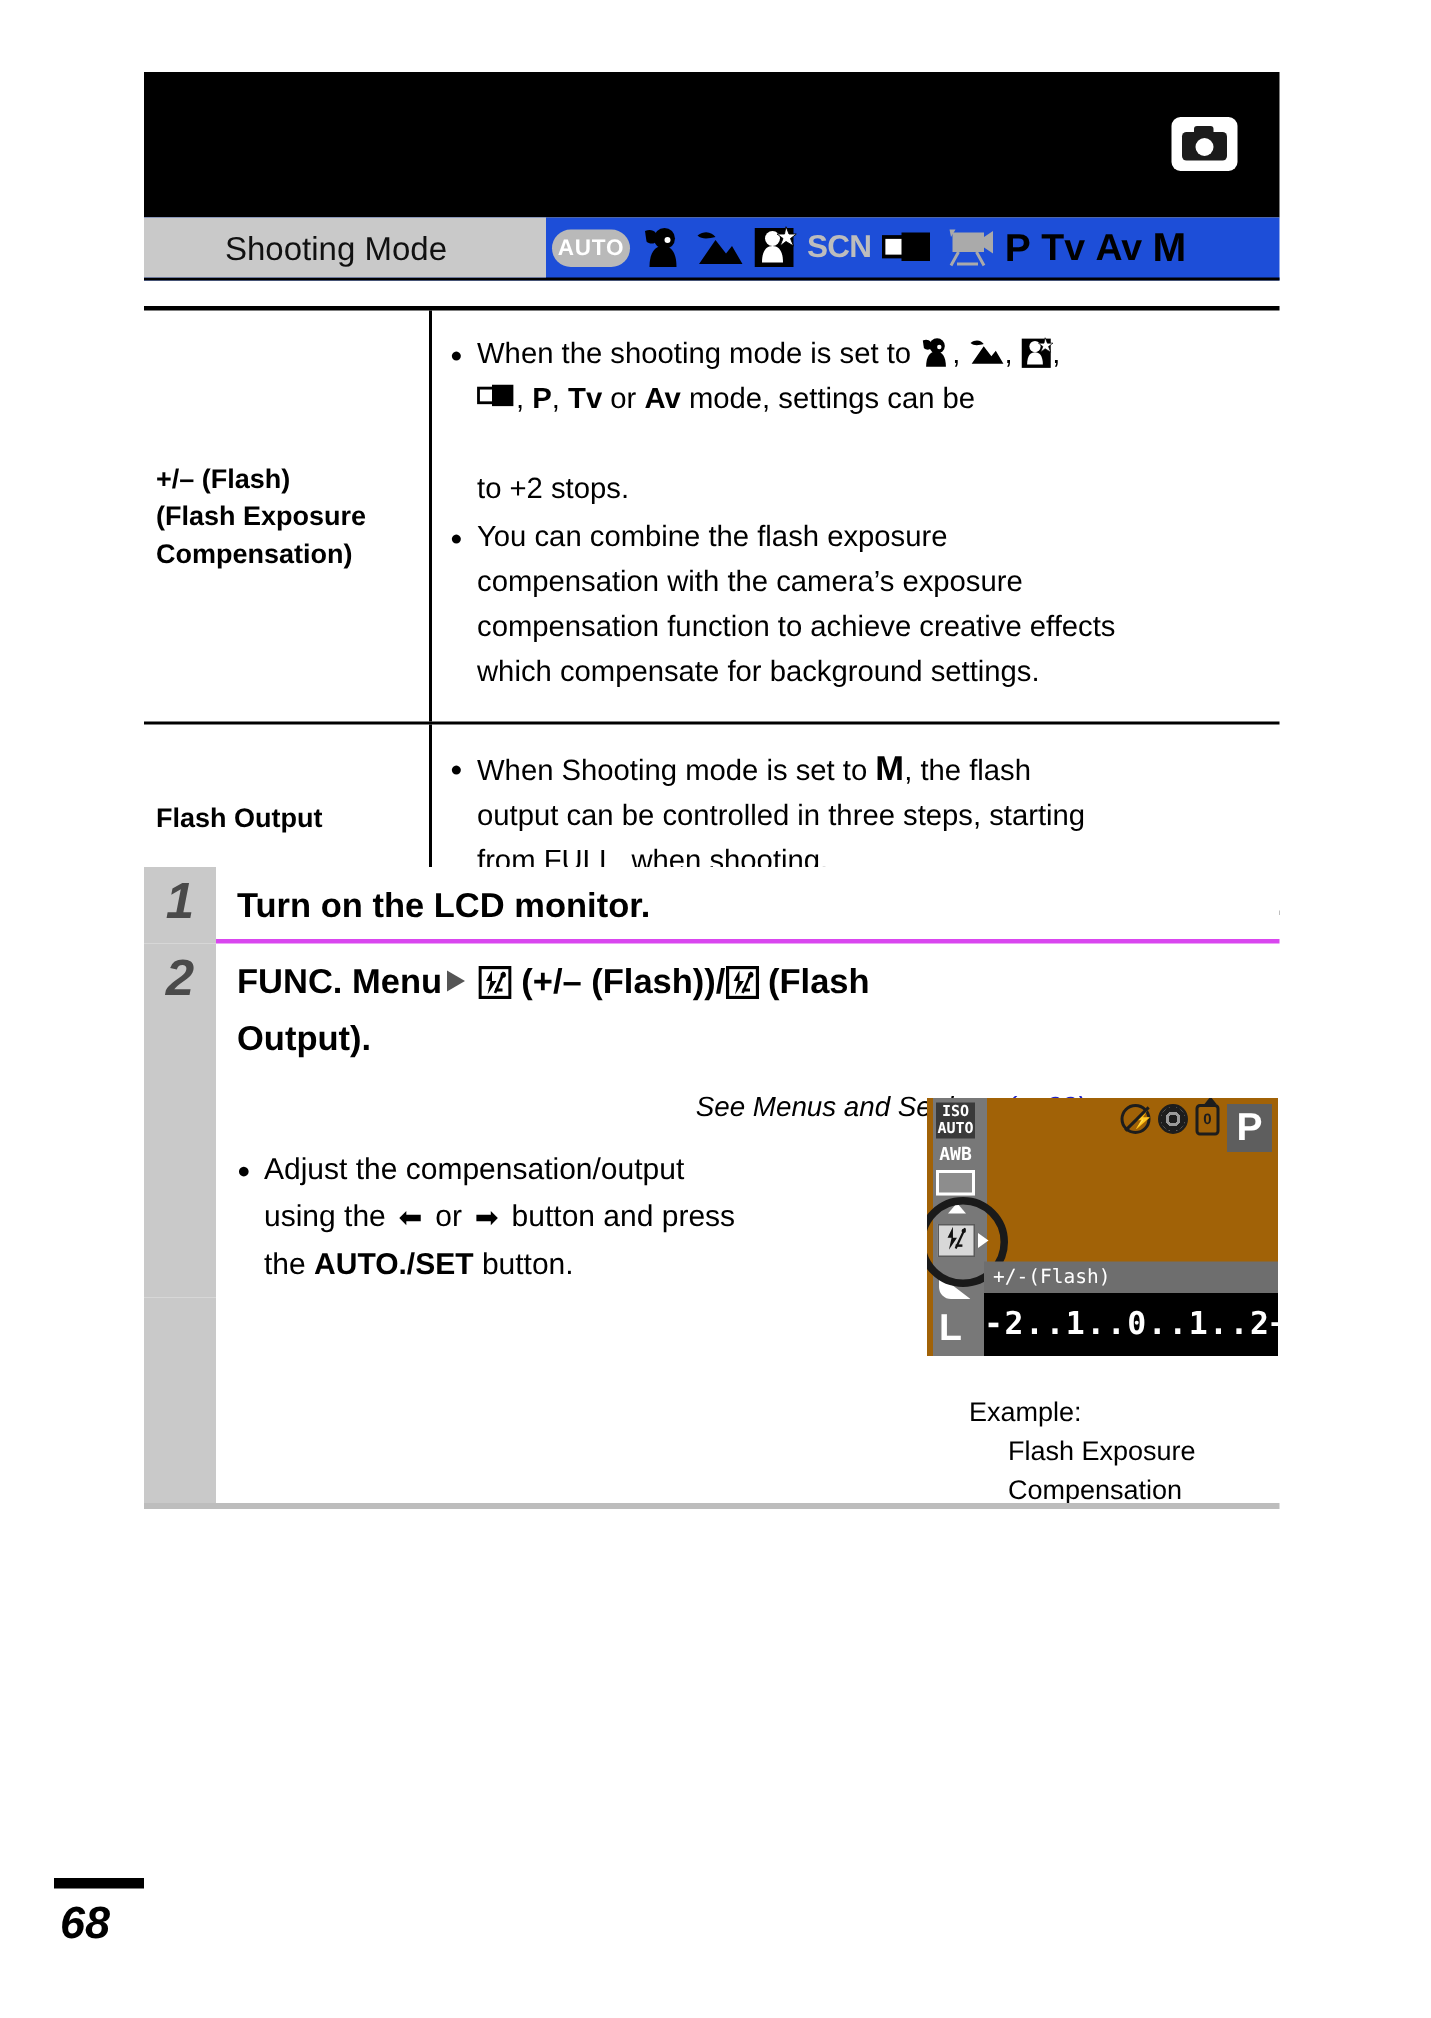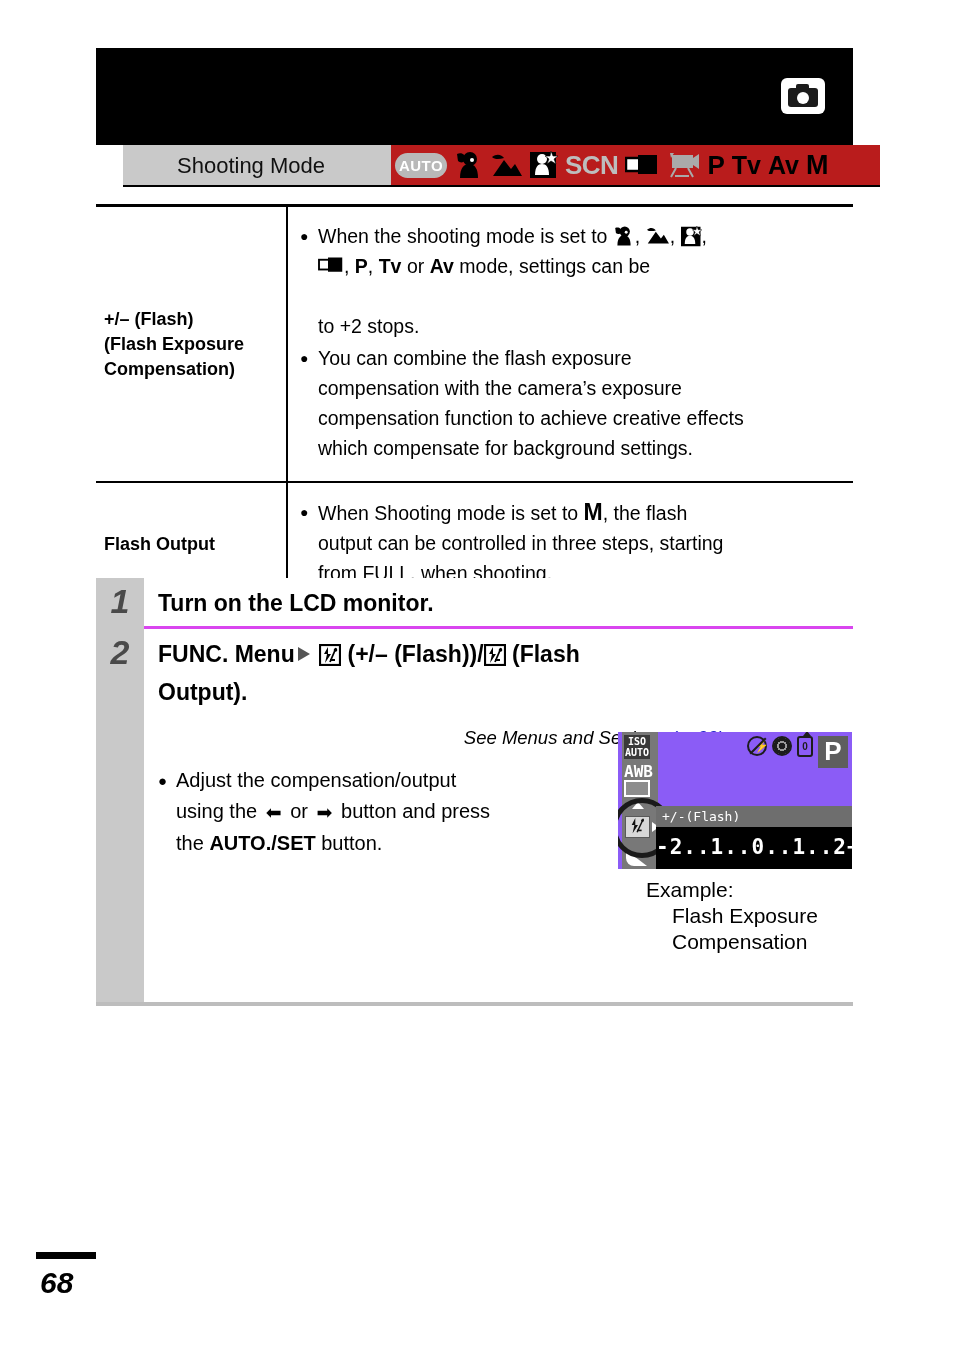--- a/index.html
+++ b/index.html
@@ -81,24 +81,23 @@
     border-radius: 50%;
   }
 
   
   .mode-strip {
     position: absolute;
     left: 96px;
     top: 145px;
     width: 757px;
     height: 42px;
-    background: #b91c1c;
+    background: #1d4ed8;
     border-bottom: 2px solid #000;
     box-sizing: border-box;
-    margin-left: 27px;
   }
   .mode-label-box {
     position: absolute;
     left: 0; top: 0;
     width: 268px;
     height: 40px;
     background: #c9c9c9;
   }
   .mode-label {
     position: absolute;
@@ -130,21 +129,21 @@
     text-align: center;
     line-height: 25px;
     letter-spacing: 0.5px;
   }
   .ic-portrait {
     width: 30px; height: 30px;
   }
   .ic-landscape { width: 32px; height: 26px; }
   .ic-kids { width: 28px; height: 28px; }
   .ic-scn {
-    font-size: 26px; font-weight: bold; color: #bdbdbd;
+    font-size: 21px; font-weight: bold; color: #bdbdbd;
     letter-spacing: -0.5px;
   }
   .ic-stitch { width: 34px; height: 24px; }
   .ic-movie { width: 34px; height: 26px; }
   .ic-p { font-size: 26px; font-weight: bold; }
   .ic-tv { font-size: 25px; font-weight: bold; }
   .ic-av { font-size: 25px; font-weight: bold; }
   .ic-m { font-size: 27px; font-weight: bold; }
 
   
@@ -272,22 +271,22 @@
   
   .lcd-wrap {
     position: absolute;
     left: 618px;
     top: 732px;
     width: 234px;
   }
   .lcd {
     position: relative;
     width: 234px;
-    height: 137px;
-    background: #8b5cf6;
+    height: 172px;
+    background: #a16207;
     overflow: hidden;
   }
   .lcd-leftbar {
     position: absolute;
     left: 4px; top: 0;
     width: 36px;
     height: 172px;
     background: #787878;
   }
   .lb-item {
@@ -303,21 +302,21 @@
     font-size: 10px;
     font-weight: bold;
     line-height: 11px;
     background: #3a3a3a;
     color: #ffffff;
     padding: 1px 0;
   }
   .lb-awb {
     top: 30px;
     font-family: "DejaVu Sans Mono", monospace;
-    font-size: 16px;
+    font-size: 12px;
     font-weight: bold;
   }
   .lb-rect {
     top: 48px;
     height: 17px;
     border: 2px solid #ffffff;
     background: #8d8d8d;
     box-sizing: border-box;
   }
   .lb-up {
@@ -462,22 +461,22 @@
     background: #000000;
     color: #ffffff;
     font-family: "DejaVu Sans Mono", monospace;
     font-size: 21px;
     font-weight: bold;
     text-align: center;
     line-height: 40px;
     letter-spacing: 1px;
   }
   .lcd-caption {
-    margin-top: 8px;
-    font-size: 21px;
+    margin-top: 24px;
+    font-size: 18px;
     line-height: 26px;
     padding-left: 28px;
   }
   .lcd-caption .indent { padding-left: 26px; display: block; }
 
   .steps-bottom-rule {
     position: absolute;
     left: 96px;
     top: 1002px;
     width: 757px;

